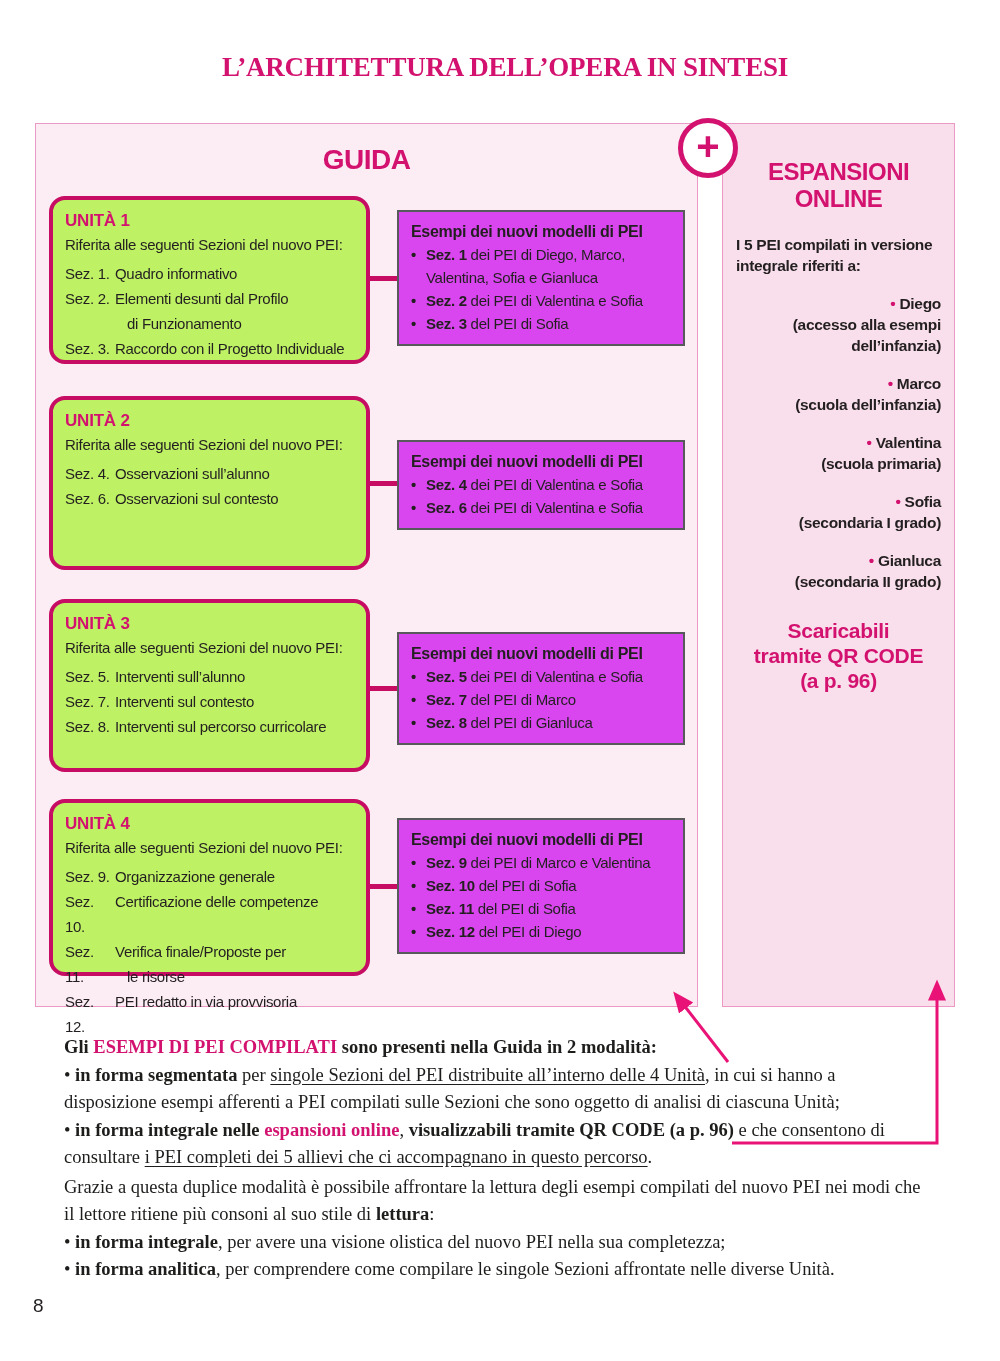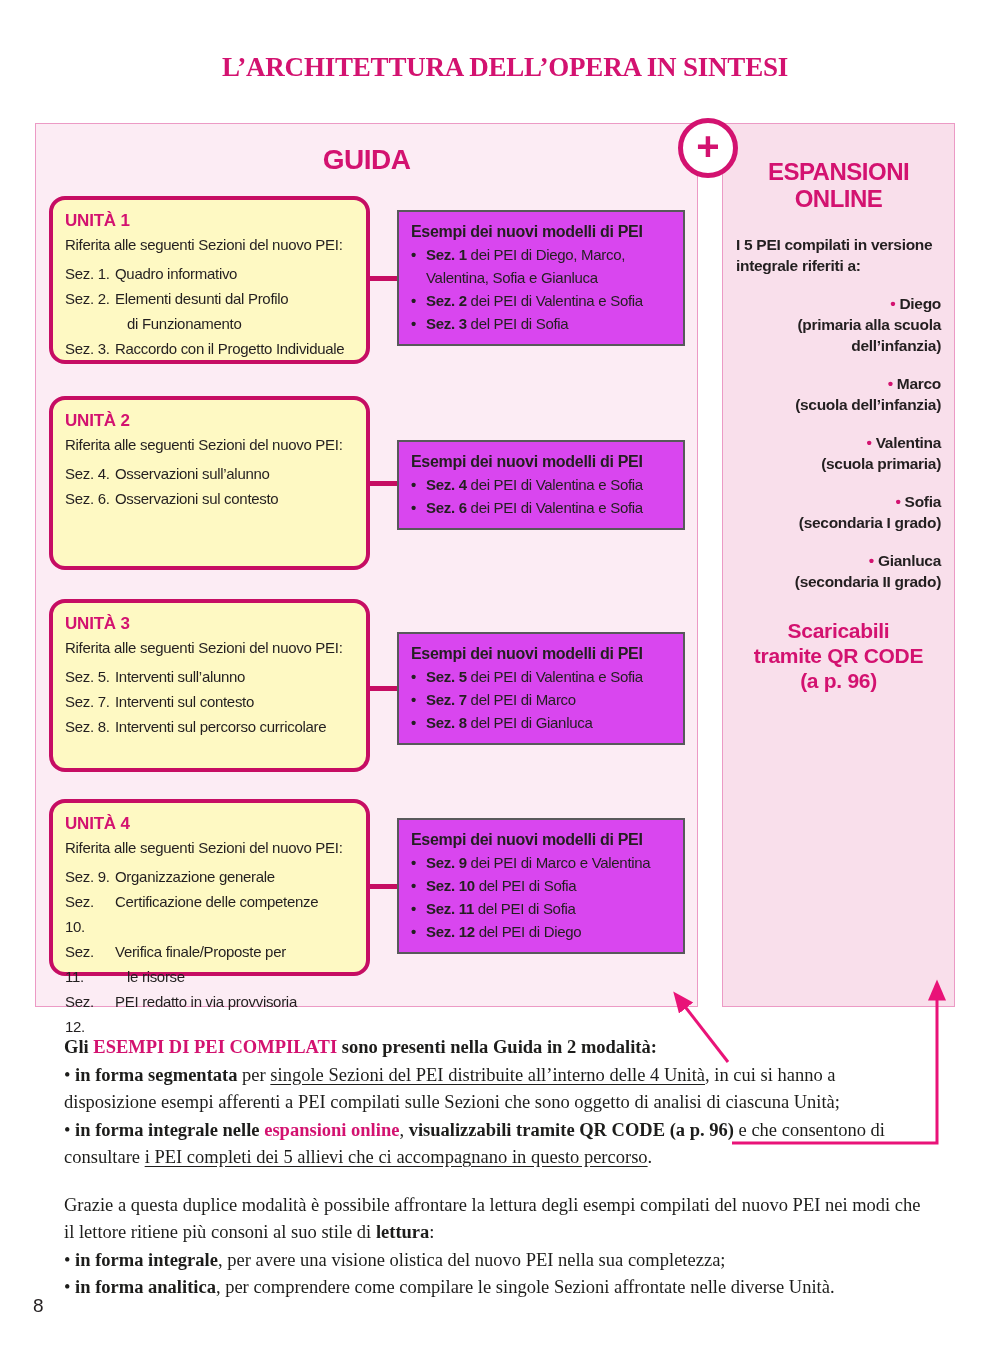--- a/index.html
+++ b/index.html
@@ -26,21 +26,21 @@
     background:var(--pink-mid);border:1px solid var(--panel-border);padding:10px 13px;}
 
   .guida-heading{position:absolute;left:35px;top:144px;width:663px;text-align:center;
     font-size:28px;font-weight:bold;color:var(--magenta);letter-spacing:-0.5px;}
 
   .plus-circle{position:absolute;left:678px;top:118px;width:60px;height:60px;border-radius:50%;
     background:#ffffff;border:5px solid var(--magenta);z-index:6;
     display:flex;align-items:center;justify-content:center;}
   .plus-circle span{font-size:40px;font-weight:bold;color:var(--magenta);line-height:40px;margin-top:-4px;}
 
-  .unit-box{position:absolute;left:49px;width:321px;background:#fef9c3;
+  .unit-box{position:absolute;left:49px;width:321px;background:#bef264;
     border:4px solid var(--unit-border);border-radius:16px;padding:10px 12px;}
   .unit-title{font-size:17px;font-weight:bold;color:var(--magenta);letter-spacing:-0.2px;line-height:22px;}
   .unit-subtitle{font-size:15px;line-height:25px;letter-spacing:-0.3px;}
   .sec-list{margin-top:4px;}
   .sec-row{display:flex;font-size:15px;line-height:25px;letter-spacing:-0.3px;}
   .sec-label{flex:0 0 50px;}
   .sec-text{flex:1;}
   .sec-cont{padding-left:12px;}
 
   .esempi-box{position:absolute;left:397px;width:288px;background:#d946ef;
@@ -55,21 +55,21 @@
   .esp-heading{margin-top:24px;text-align:center;font-size:24px;line-height:27px;font-weight:bold;
     color:var(--magenta);letter-spacing:-0.5px;}
   .esp-intro{margin-top:22px;font-size:15.5px;line-height:21px;font-weight:bold;letter-spacing:-0.3px;}
   .student{margin-top:17px;font-size:15.5px;line-height:21px;font-weight:bold;letter-spacing:-0.3px;text-align:right;}
   .student .dot{color:var(--magenta);margin-right:4px;}
   .download-note{margin-top:26px;text-align:center;font-size:21px;line-height:25px;font-weight:bold;
     color:var(--magenta);letter-spacing:-0.3px;}
 
   .footer{position:absolute;left:64px;top:1034px;width:868px;
     font-family:"Liberation Serif",serif;font-size:18.5px;line-height:27.5px;color:#1d1d1b;}
-  .footer .para2{margin-top:20px;}
+  .footer .para2{margin-top:2px;}
   .footer .b{font-weight:bold;}
   .footer .hl{font-weight:bold;color:var(--magenta);}
   .footer .u{text-decoration:underline;text-underline-offset:3px;}
 
   .arrows{position:absolute;left:0;top:0;width:1000px;height:1361px;z-index:5;pointer-events:none;}
 
   .page-number{position:absolute;left:33px;top:1295px;font-size:19px;}
 </style>
 </head>
 <body>
@@ -81,21 +81,21 @@
   <div class="guida-panel"></div>
   <div class="esp-panel">
     <div class="esp-heading">
       <div>ESPANSIONI</div>
       <div>ONLINE</div>
     </div>
     <div class="esp-intro">I 5 PEI compilati in versione integrale riferiti a:</div>
 
     <div class="student">
       <div><span class="dot">•</span><span>Diego</span></div>
-      <div>(primaria alla scuola dell’infanzia)</div>
+      <div>(accesso alla esempi dell’infanzia)</div>
     </div>
     <div class="student">
       <div><span class="dot">•</span><span>Marco</span></div>
       <div>(scuola dell’infanzia)</div>
     </div>
     <div class="student">
       <div><span class="dot">•</span><span>Valentina</span></div>
       <div>(scuola primaria)</div>
     </div>
     <div class="student">

